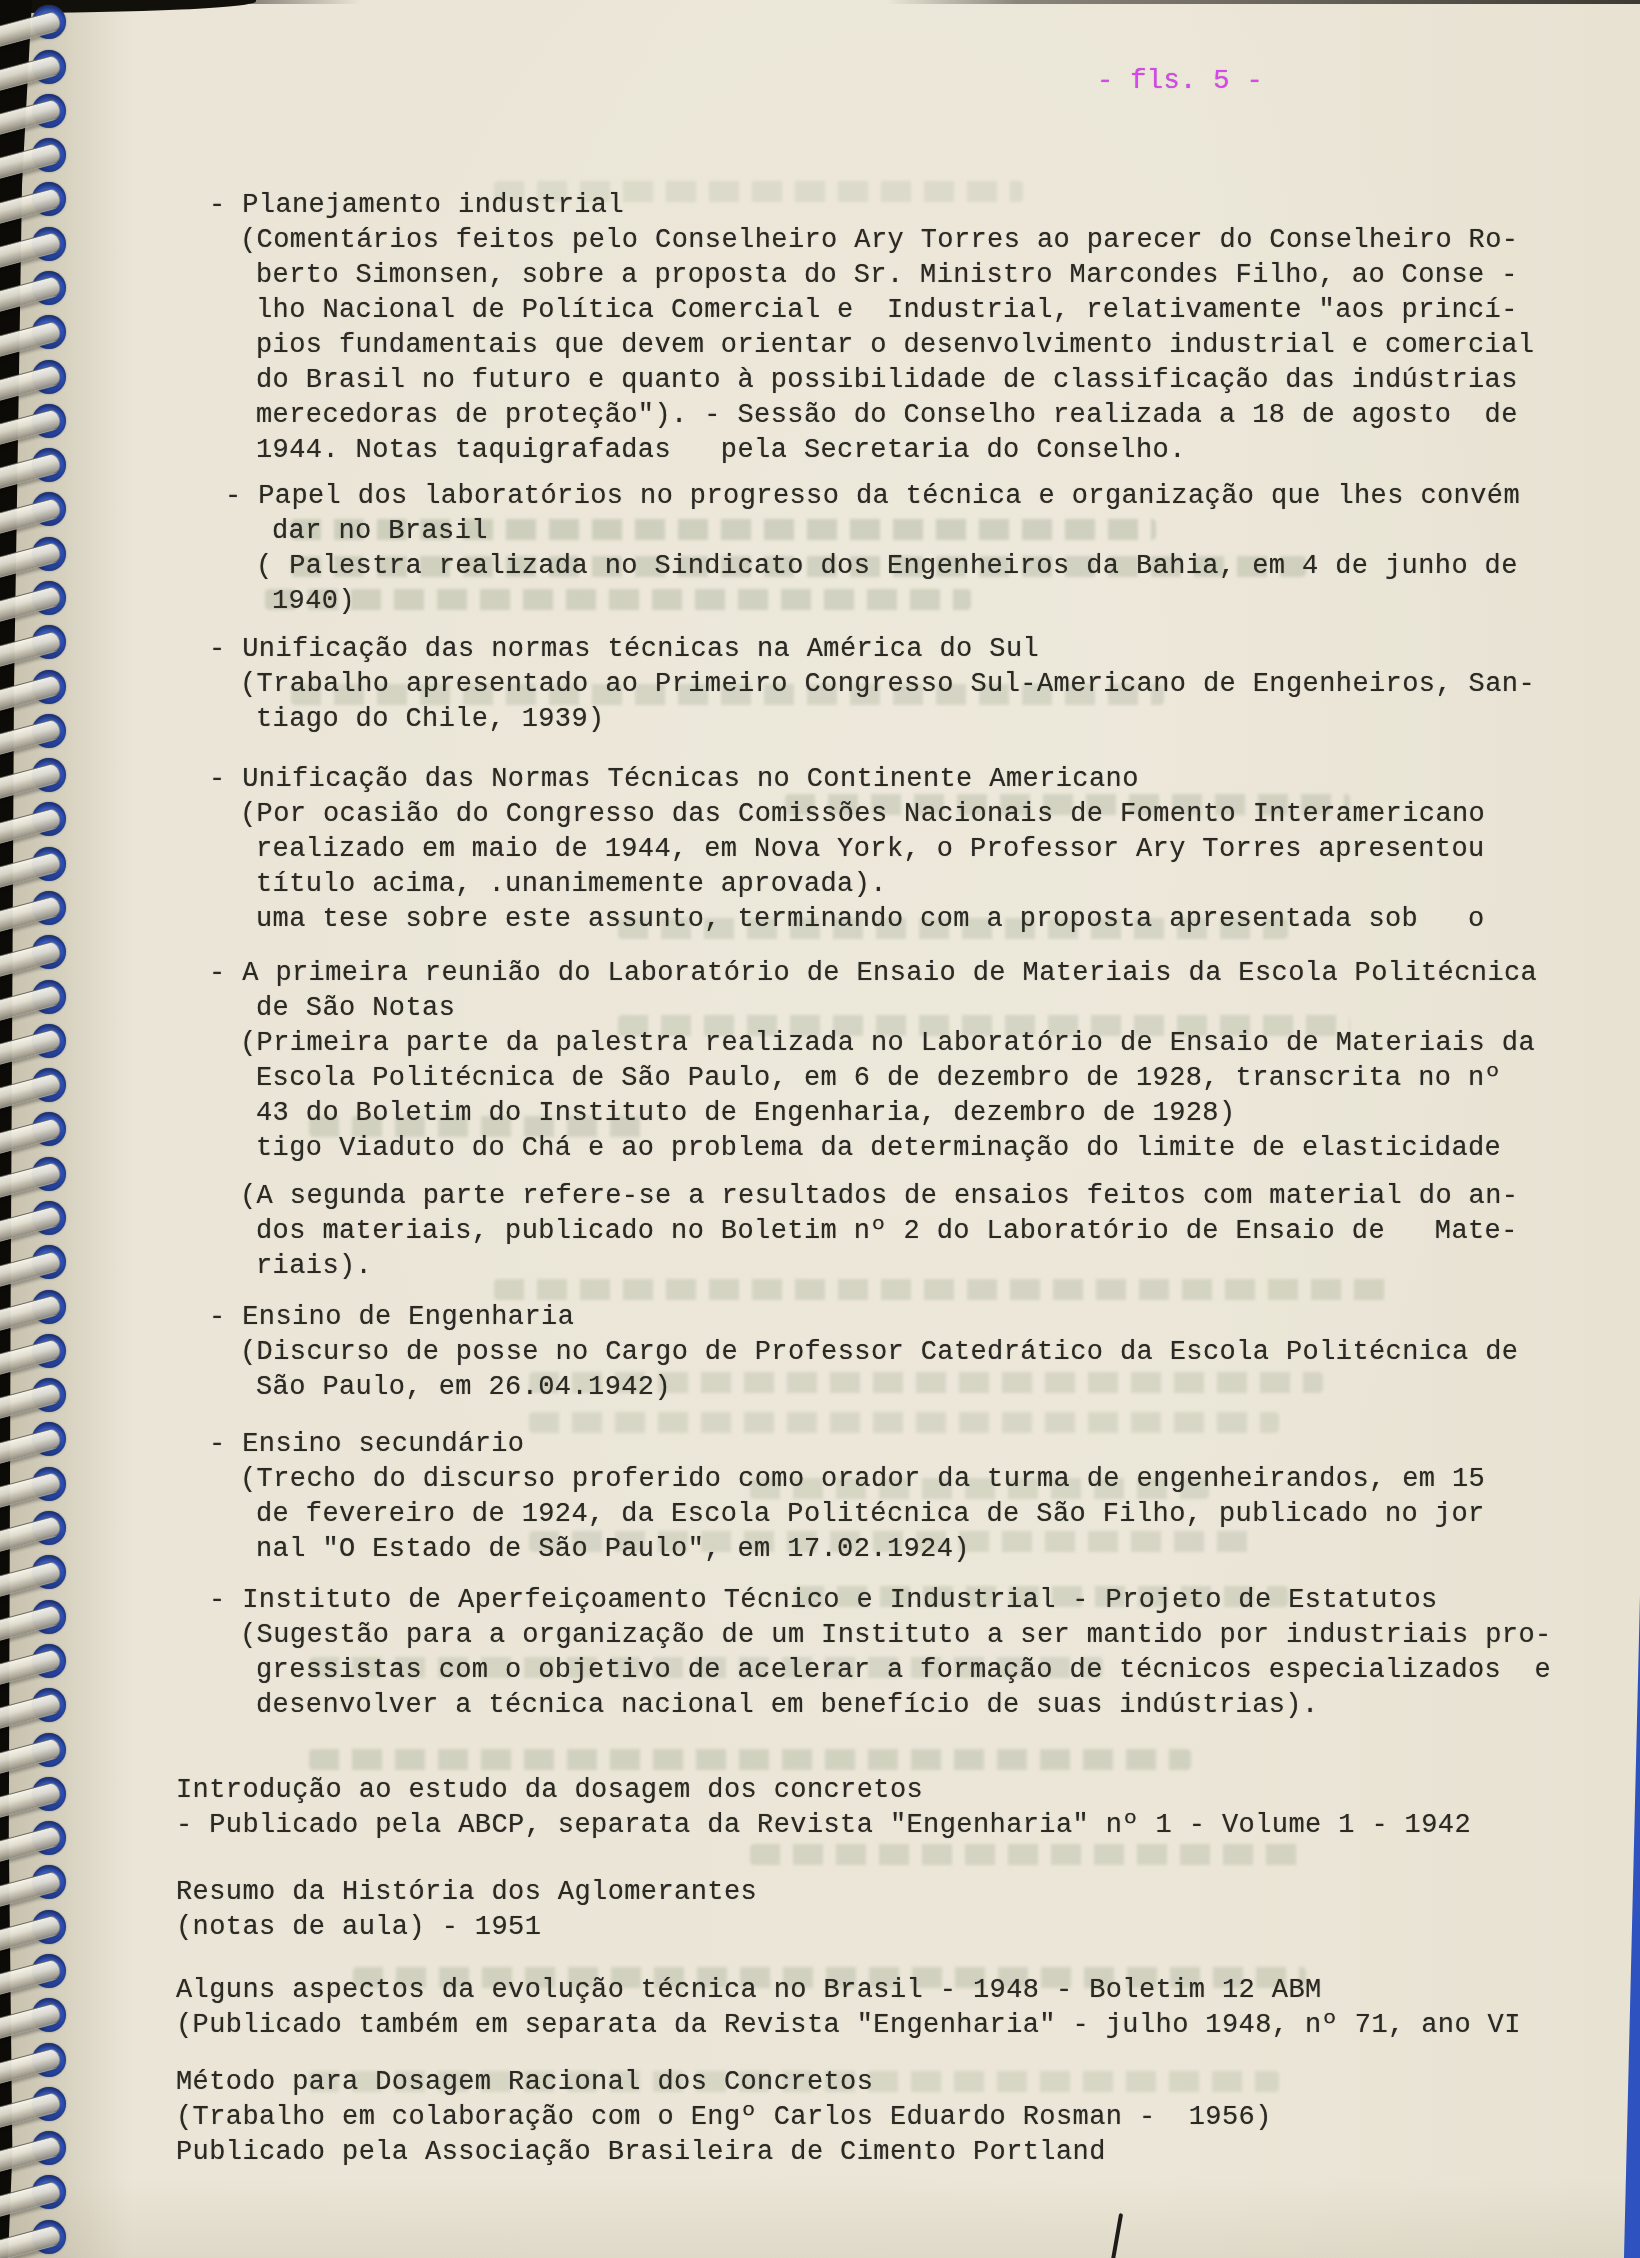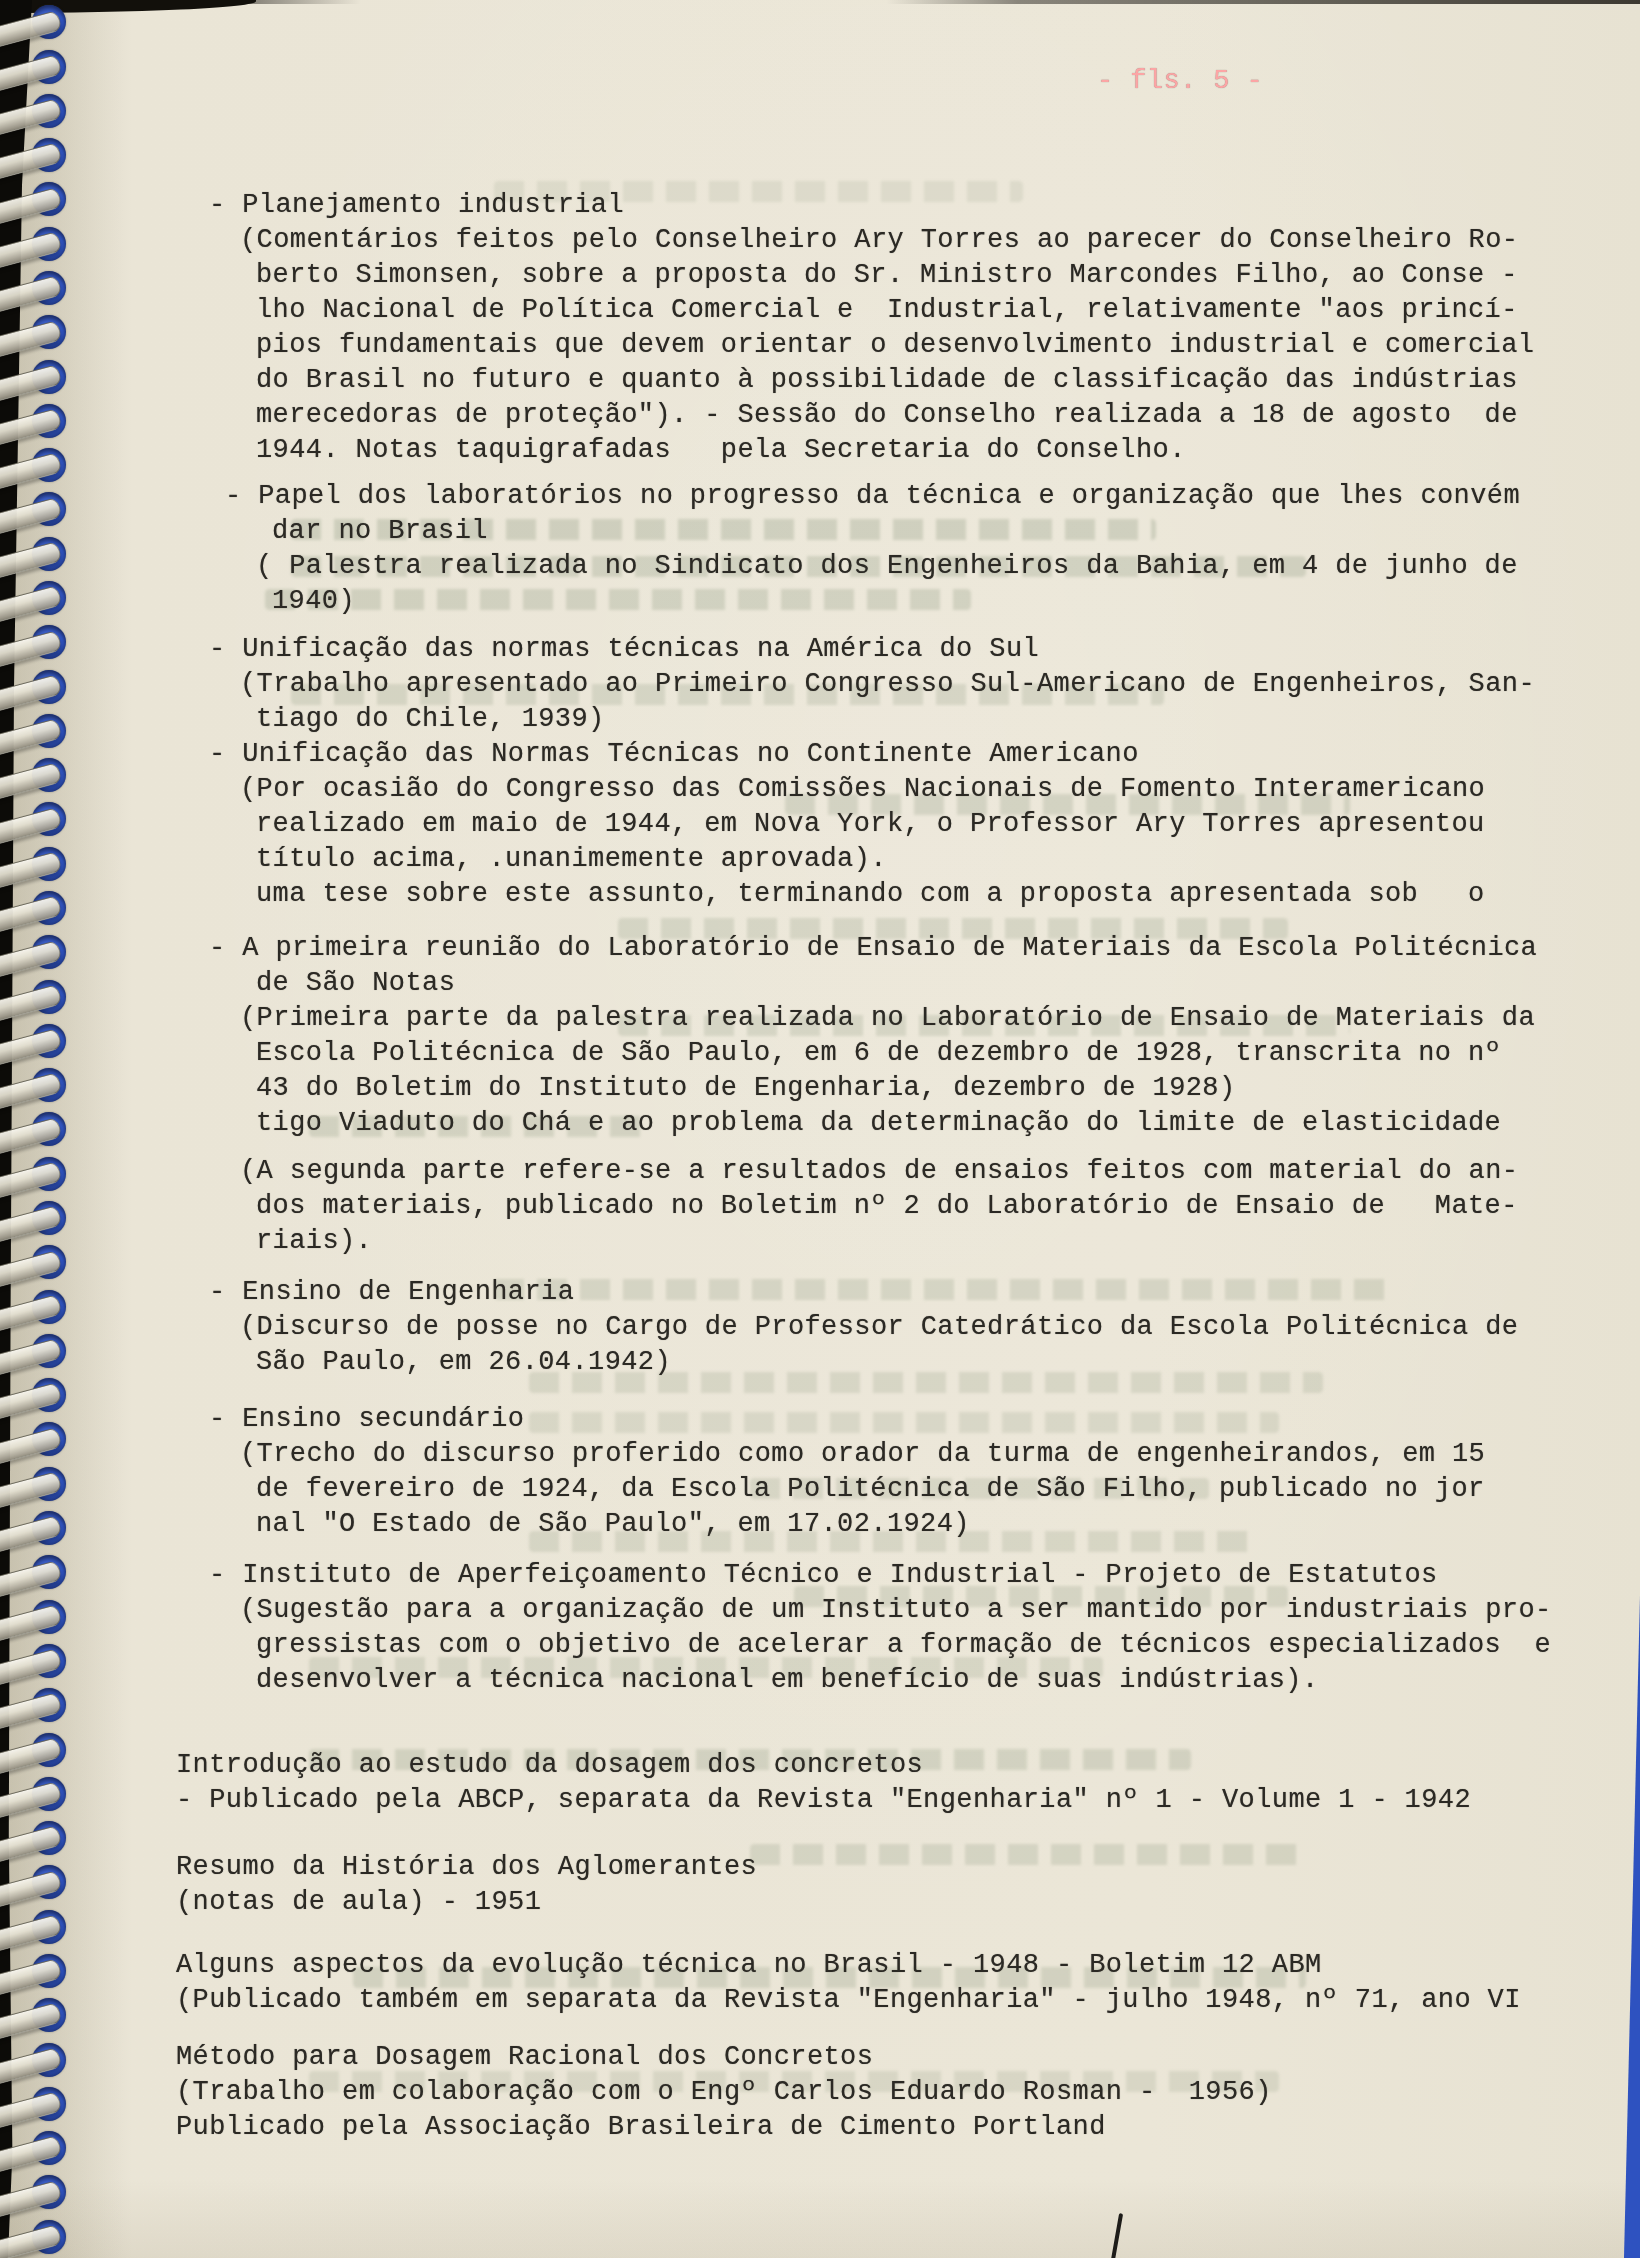--- a/index.html
+++ b/index.html
@@ -34,21 +34,21 @@
        transform:rotate(-15deg);opacity:.95;}
   #content{position:absolute;left:0;top:188px;width:1318px;}
   .entry{position:relative;}
   .line{height:35px;line-height:35px;font-size:27px;letter-spacing:0.4px;
        color:#2b2924;white-space:pre;text-shadow:0 0 0.9px rgba(43,41,36,.55);}
   .i0{padding-left:209px;}
   .i1{padding-left:240px;}
   .i2{padding-left:256px;}
   .i3{padding-left:176px;}
   #folio{position:absolute;left:1097px;top:64px;font-size:27px;letter-spacing:0.4px;
-       color:#fca5a5;line-height:35px;text-shadow:0 0 0.9px rgba(43,41,36,.55);}
+       color:#d946ef;line-height:35px;text-shadow:0 0 0.9px rgba(43,41,36,.55);}
   .ghost{position:absolute;height:21px;border-radius:4.4px;filter:blur(1.4px);
        background:repeating-linear-gradient(90deg, rgba(124,139,112,0.85) 0px,
                   rgba(124,139,112,0.85) 30px, rgba(124,139,112,0) 30px, rgba(124,139,112,0) 43px);}
   #cover-edge{position:absolute;right:0;bottom:0;width:23px;height:666px;
        background:linear-gradient(90deg,#c8b98c 0%, #2e52c0 22%, #2e52c0 100%);
        clip-path:polygon(96% 0%, 100% 0%, 100% 100%, 26% 100%);}
   #pen-mark{position:absolute;left:1115px;top:2213px;width:3.5px;height:48px;background:#1d1c19;
        border-radius:2.6px;transform:rotate(10deg);}
 </style>
 </head>
@@ -200,21 +200,21 @@
       <div class="line i0">- Papel dos laboratórios no progresso da técnica e organização que lhes convém</div>
       <div class="line i2">dar no Brasil</div>
       <div class="line i1">( Palestra realizada no Sindicato dos Engenheiros da Bahia, em 4 de junho de</div>
       <div class="line i2">1940)</div>
     </div>
     <div class="entry" style="margin-top: 13.2px;">
       <div class="line i0">- Unificação das normas técnicas na América do Sul</div>
       <div class="line i1">(Trabalho apresentado ao Primeiro Congresso Sul-Americano de Engenheiros, San-</div>
       <div class="line i2">tiago do Chile, 1939)</div>
     </div>
-    <div class="entry" style="">
+    <div class="entry" style="margin-top: 25px;">
       <div class="line i0">- Unificação das Normas Técnicas no Continente Americano</div>
       <div class="line i1">(Por ocasião do Congresso das Comissões Nacionais de Fomento Interamericano</div>
       <div class="line i2">realizado em maio de 1944, em Nova York, o Professor Ary Torres apresentou</div>
       <div class="line i2">título acima, .unanimemente aprovada).</div>
       <div class="line i2">uma tese sobre este assunto, terminando com a proposta apresentada sob   o</div>
     </div>
     <div class="entry" style="margin-top: 19.4px;">
       <div class="line i0">- A primeira reunião do Laboratório de Ensaio de Materiais da Escola Politécnica</div>
       <div class="line i2">de São Notas</div>
       <div class="line i1">(Primeira parte da palestra realizada no Laboratório de Ensaio de Materiais da</div>

